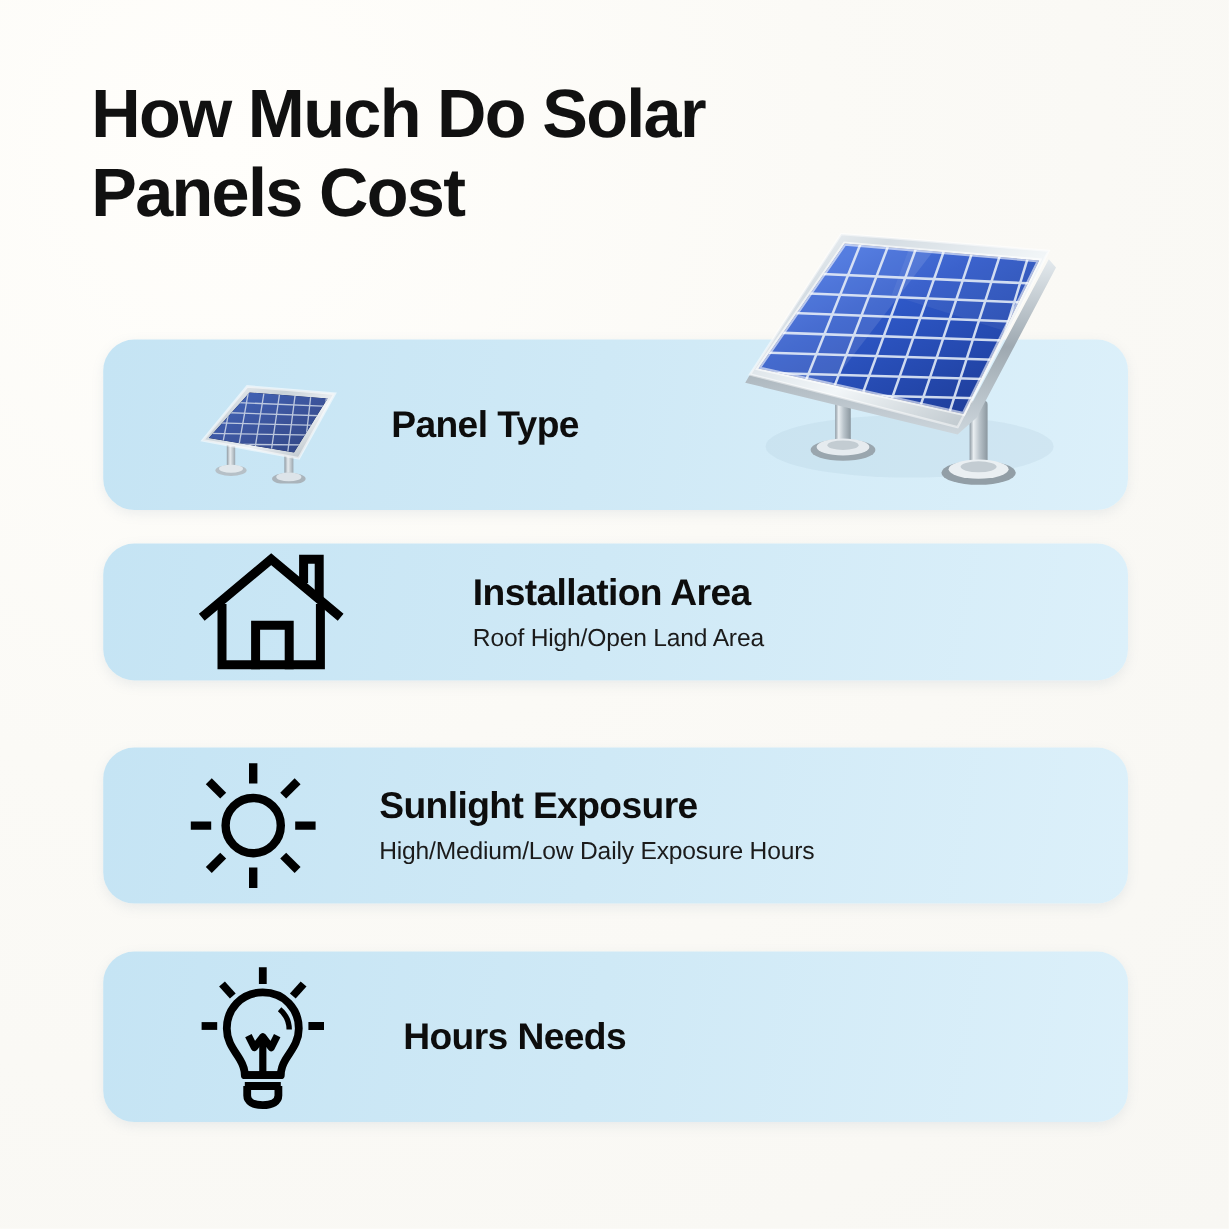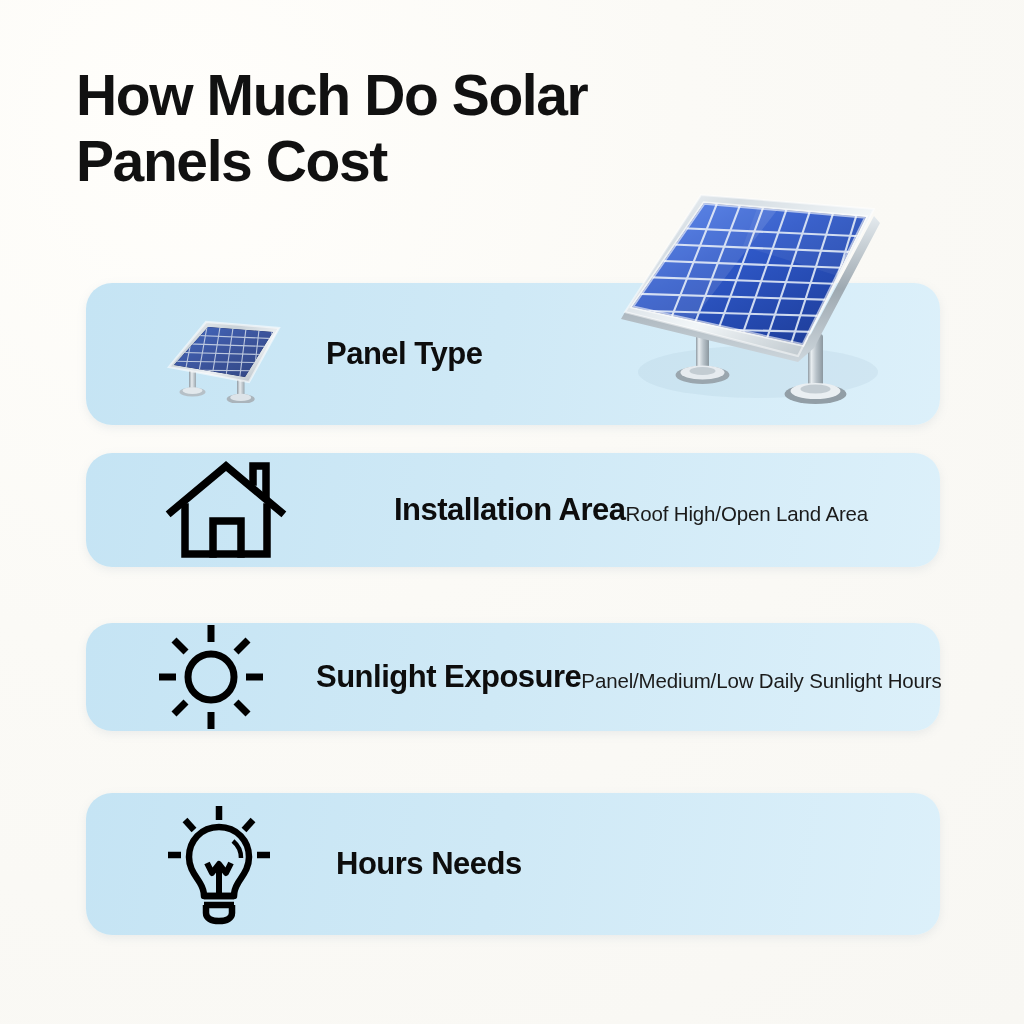--- a/index.html
+++ b/index.html
@@ -41,40 +41,40 @@
   .card {
     position: absolute;
     left: 86px;
     width: 854px;
     border-radius: 26px;
     background: linear-gradient(100deg, #c5e4f4 0%, #cfe9f6 48%, #dcf0fa 100%);
     box-shadow: 0 3px 10px rgba(120,150,170,0.13);
   }
   #card-1 { top: 283px; height: 142px; }
   #card-2 { top: 453px; height: 114px; }
-  #card-3 { top: 623px; height: 108px; }
+  #card-3 { top: 623px; height: 130px; }
   #card-4 { top: 793px; height: 142px; }
 
   .card-inner {
     position: absolute;
     inset: 0;
     display: flex;
     align-items: center;
   }
 
   .icon-slot {
     flex: 0 0 auto;
     display: flex;
     align-items: center;
     justify-content: center;
   }
   .text-slot {
     flex: 0 0 auto;
     display: flex;
-    flex-direction: row;
+    flex-direction: column;
     align-items: flex-start;
   }
 
   .row-title {
     font-size: 31px;
     font-weight: 700;
     color: #0d0d0d;
     letter-spacing: -0.5px;
     line-height: 1.1;
   }
@@ -225,21 +225,21 @@
             <line x1="91" y1="56" x2="108" y2="56"></line>
             <line x1="19" y1="19" x2="31" y2="31"></line>
             <line x1="81" y1="81" x2="93" y2="93"></line>
             <line x1="93" y1="19" x2="81" y2="31"></line>
             <line x1="31" y1="81" x2="19" y2="93"></line>
           </svg>
         </span>
       </div>
       <div class="text-slot">
         <div class="row-title">Sunlight Exposure</div>
-        <div class="row-sub">Panel/Medium/Low Daily Sunlight Hours</div>
+        <div class="row-sub">High/Medium/Low Daily Exposure Hours</div>
       </div>
     </div>
   </div>
 
   <div class="card" id="card-4">
     <div class="card-inner">
       <div class="icon-slot">
         <span>
           <svg class="line-icon" width="108" height="122" viewBox="0 0 108 122" fill="none" stroke="#000000" stroke-width="6.5" stroke-linecap="butt" stroke-linejoin="round" aria-hidden="true">
 

